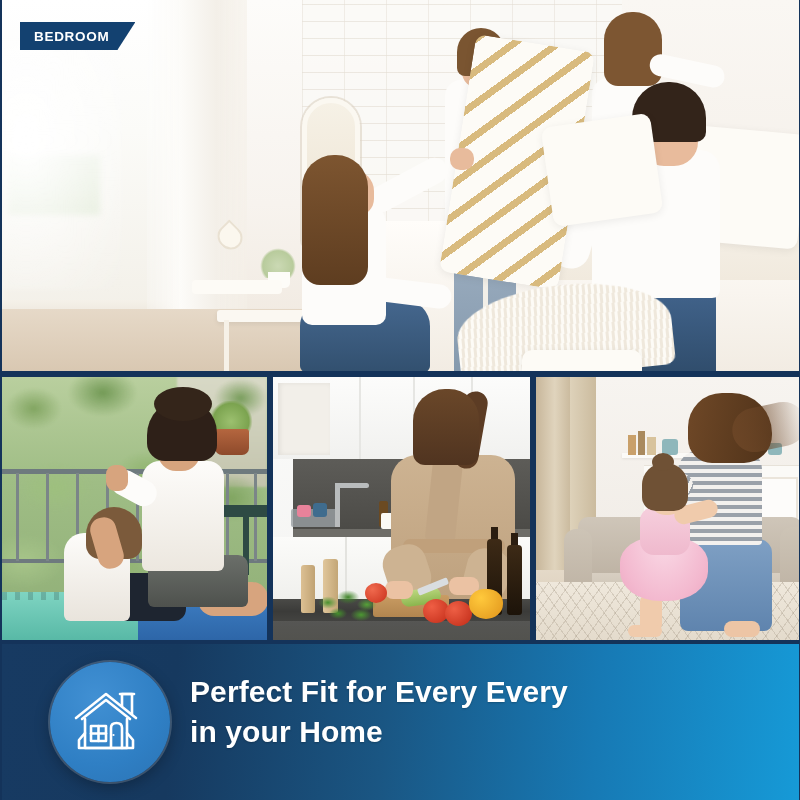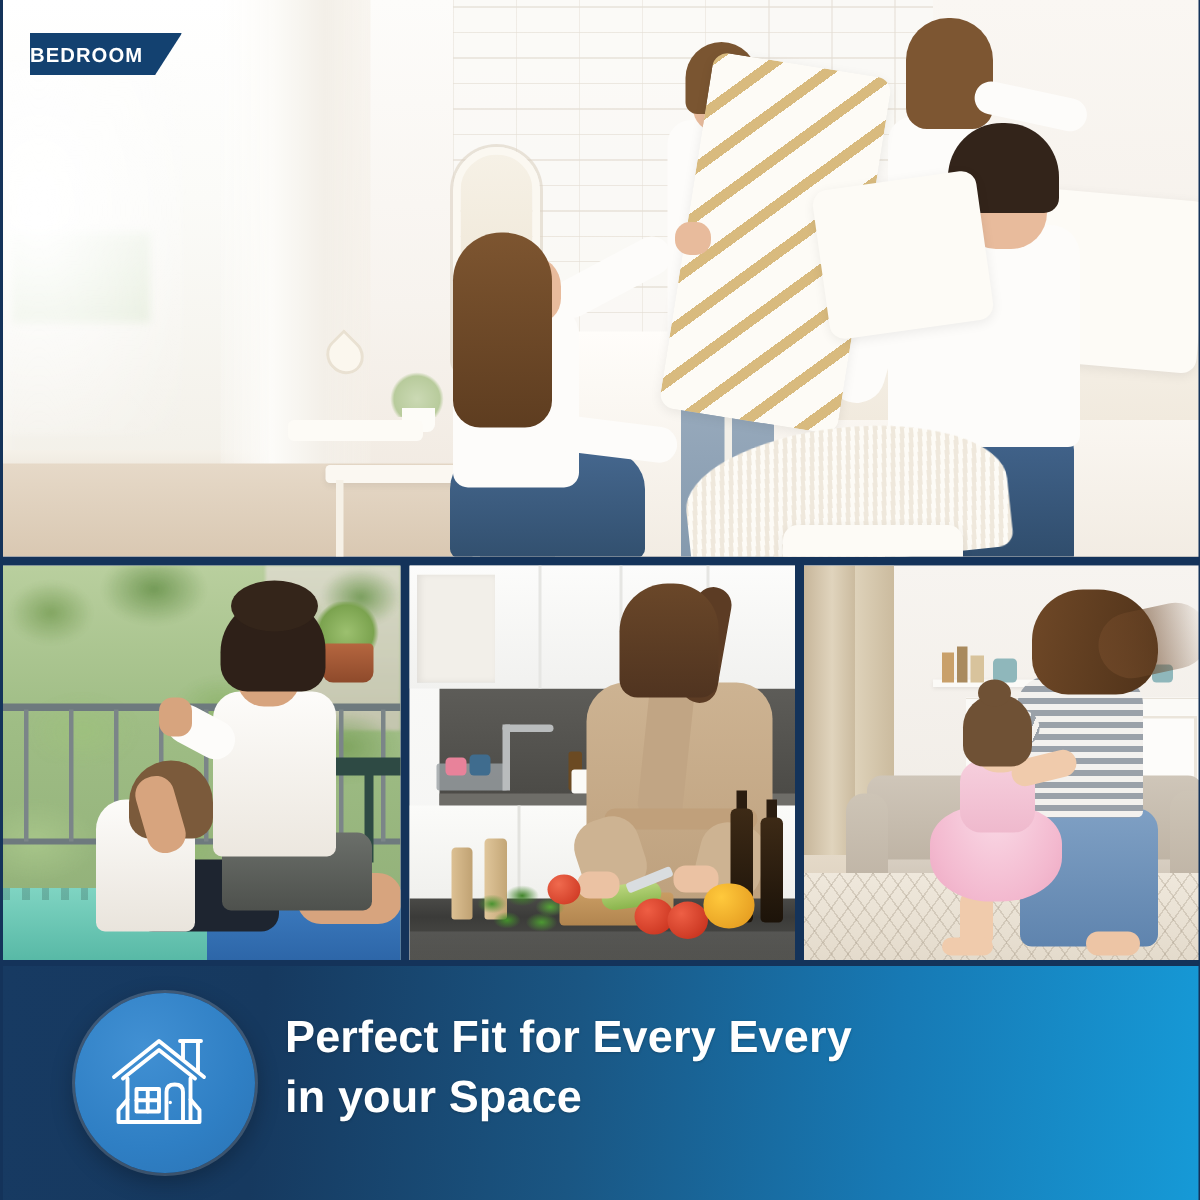--- a/index.html
+++ b/index.html
@@ -332,21 +332,21 @@
   .room-label {
     position: absolute;
     height: 28px;
     background: #134170;
     color: #ffffff;
     font-size: 13.5px;
     font-weight: 700;
     letter-spacing: .7px;
     display: flex;
     align-items: center;
-    padding: 0 26px 0 0;
+    padding: 0 26px 0 14px;
     clip-path: polygon(0 0, 100% 0, calc(100% - 18px) 100%, 0 100%);
     box-shadow: 2px 2px 4px rgba(0,0,0,.22);
     white-space: nowrap;
     font-family: "Liberation Sans", sans-serif;
   }
   #label-bedroom    { left: 18px;  top: 22px; }
 
   
   #bottom-banner {
     position: absolute;
@@ -616,17 +616,17 @@
       <path d="M26.5 38 L26.5 53"></path>
       <path d="M19 45.5 L34 45.5"></path>
 
       <path d="M39 60 L39 40 Q39 35 44.5 35 Q50 35 50 40 L50 60"></path>
       <circle cx="41.5" cy="47" r="1.1" fill="#ffffff" stroke="none"></circle>
     </svg>
   </div>
 
   <div id="banner-text">
     <span class="l1">Perfect Fit for Every Every</span>
-    <span class="l2">in your Space</span>
+    <span class="l2">in your Home</span>
   </div>
 
   <div id="frame"></div>
 </div>
 
 </body></html>

